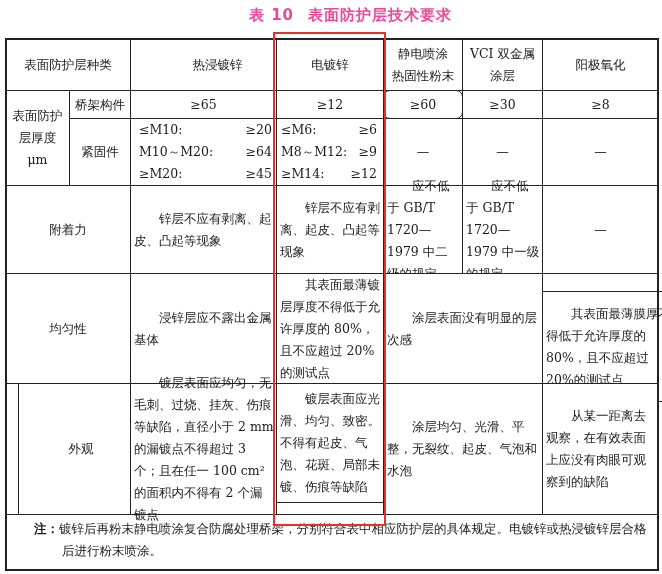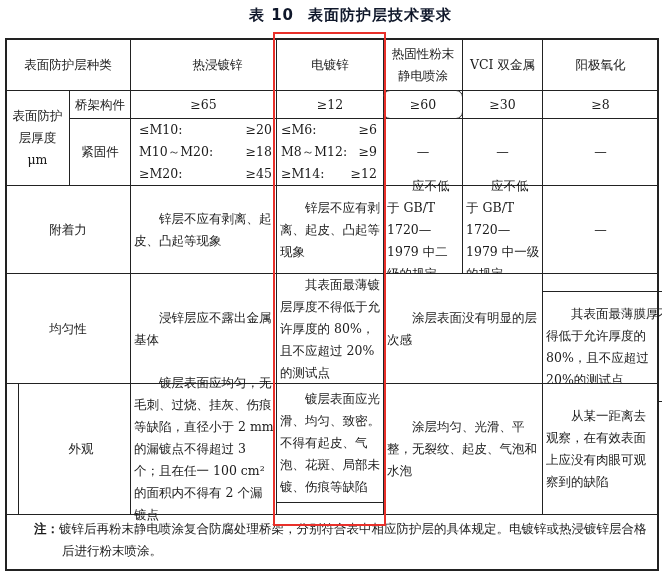--- a/index.html
+++ b/index.html
@@ -1,21 +1,21 @@
 <!DOCTYPE html>
 <html><head>
   <meta charset="utf-8">
   <style>
     * { box-sizing: border-box; margin: 0; padding: 0; }
     html, body { width: 662px; height: 574px; background: #ffffff; overflow: hidden; }
     body { position: relative; font-family: "DejaVu Serif", "Liberation Serif", serif; color: #1a1a1a; }
     .title {
       position: absolute; left: 0; top: 6px; width: 662px; text-align: center;
       font-family: "DejaVu Sans", "Liberation Sans", sans-serif; font-weight: bold; font-size: 15px;
-      letter-spacing: 1px; color: #0f172a; padding-left: 39px;
+      letter-spacing: 1px; color: #ec4899; padding-left: 39px;
     }
     .title .num { margin-right: 14px; }
     .cell {
       position: absolute; border: 1px solid #222; font-size: 12.5px; line-height: 22px;
       display: flex; align-items: center; justify-content: center; background: #fff;
     }
     .cell.center { text-align: center; }
     .cell.left { justify-content: flex-start; text-align: left; padding-left: 3px; padding-right: 2px; }
     .cell .txt { display: block; width: 100%; }
     .cell.left .txt { text-indent: 2em; }
@@ -45,27 +45,28 @@
   <span>表面防护层种类</span>
 </div>
 <div class="cell center" style="left:130px;top:38px;width:147px;height:53px;padding-left:28px;">
   <span>热浸镀锌</span>
 </div>
 <div class="cell center" style="left:276px;top:38px;width:108px;height:53px;">
   <span>电镀锌</span>
 </div>
 <div class="cell center" style="left:383px;top:38px;width:80px;height:53px;">
   <div class="multi">
+    <span>静电喷涂</span>
     <span>热固性粉末</span>
-    <span>静电喷涂</span>
   </div>
 </div>
 <div class="cell center" style="left:462px;top:38px;width:81px;height:53px;">
   <div class="multi">
     <span>VCI 双金属</span>
+    <span>涂层</span>
   </div>
 </div>
 <div class="cell center" style="left:542px;top:38px;width:117px;height:53px;">
   <span>阳极氧化</span>
 </div>
 
 <div class="cell center" style="left:5px;top:90px;width:65px;height:96px;">
   <div class="multi">
     <span>表面防护</span>
     <span>层厚度</span>
@@ -96,21 +97,21 @@
   <span>紧固件</span>
 </div>
 <div class="cell" style="left:130px;top:118px;width:147px;height:68px;">
   <div class="multi">
     <div class="kv">
         <span>≤M10:</span>
         <span>≥20</span>
       </div>
     <div class="kv">
         <span>M10～M20:</span>
-        <span>≥18</span>
+        <span>≥64</span>
       </div>
     <div class="kv">
         <span>≥M20:</span>
         <span>≥45</span>
       </div>
   </div>
 </div>
 <div class="cell" style="left:276px;top:118px;width:108px;height:68px;">
   <div class="multi">
     <div class="kv ez">

